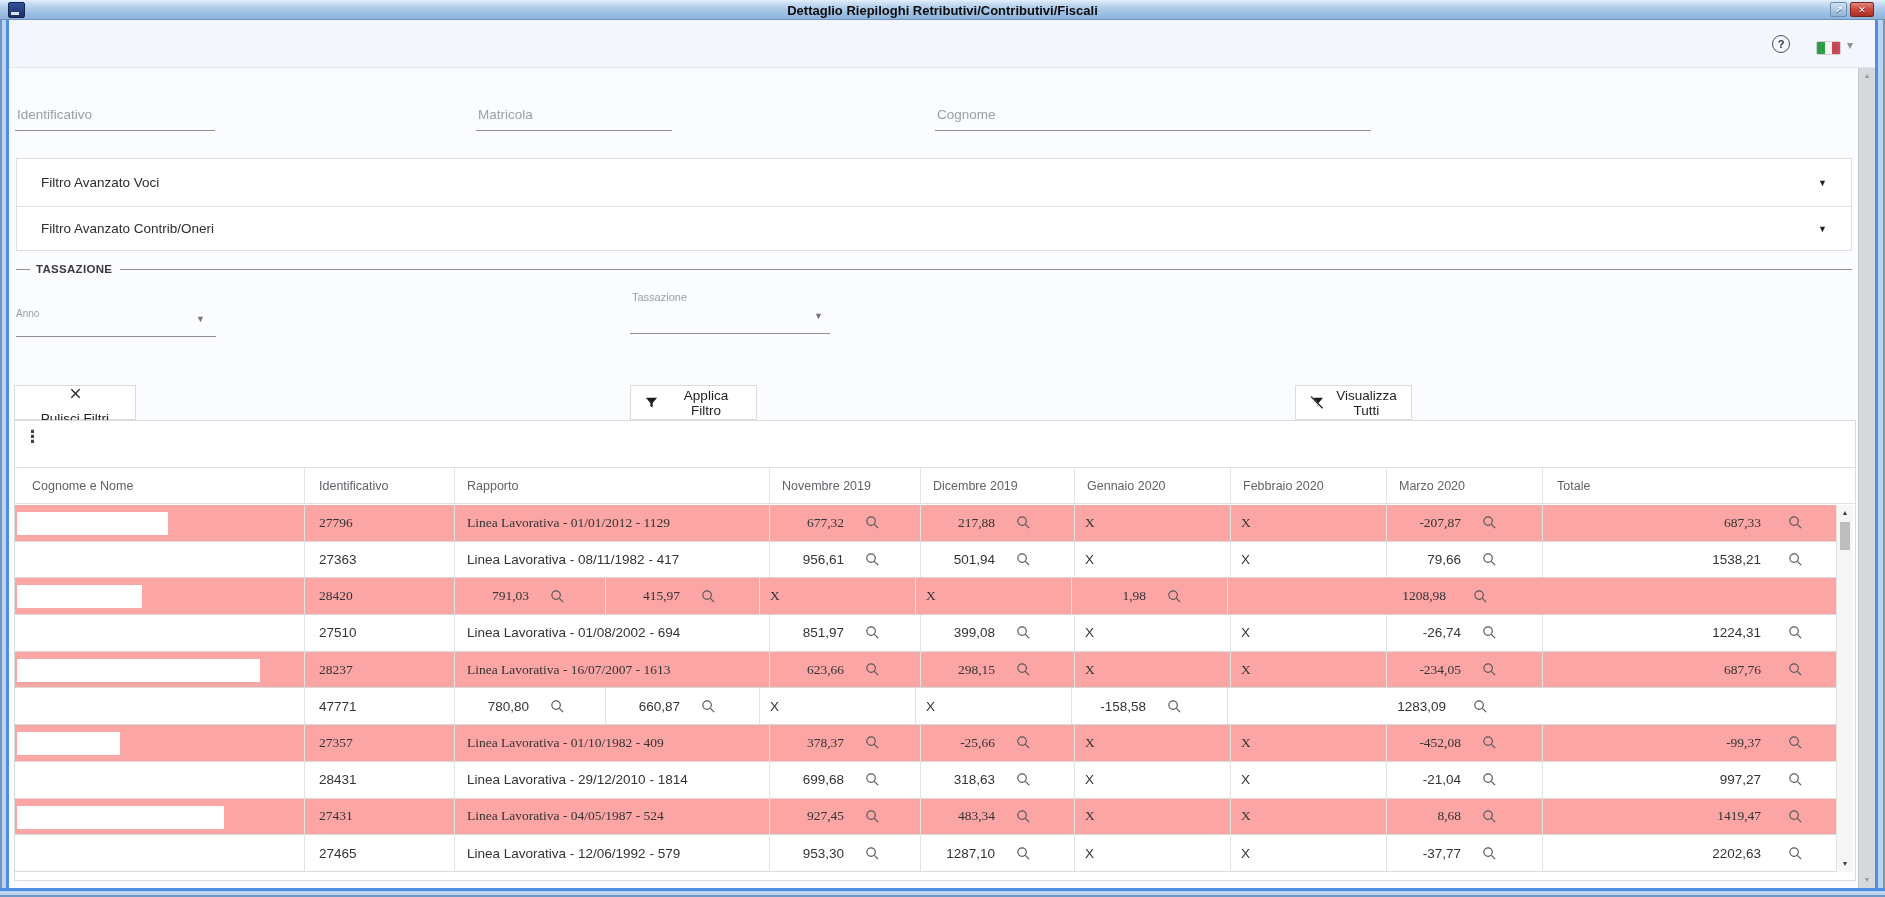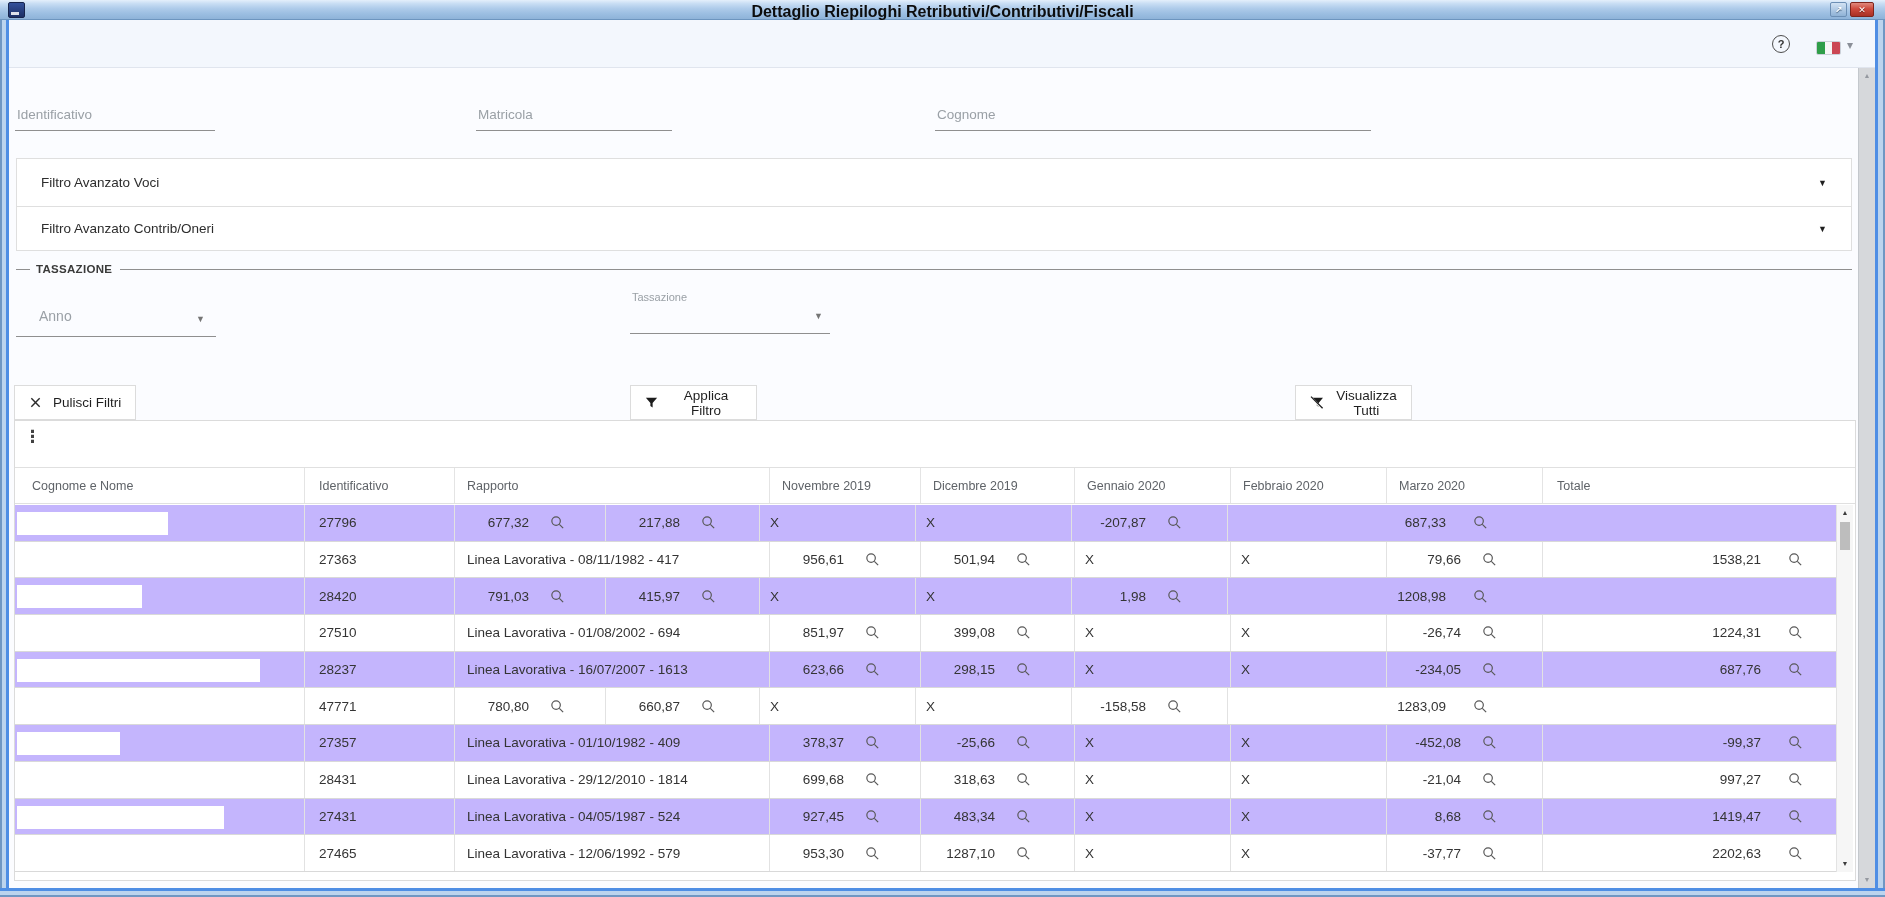--- a/index.html
+++ b/index.html
@@ -7,21 +7,21 @@
   .window{position:relative;width:1885px;height:897px;overflow:hidden;background:#fbfcff;
           font-family:"Liberation Sans","DejaVu Sans",sans-serif;}
 
   
   .titlebar{position:absolute;left:0;top:0;width:1885px;height:20px;z-index:40;
     background:linear-gradient(180deg,#e4effb 0%,#c9def4 18%,#aecbea 45%,#9dbfe2 70%,#8eb3d9 100%);
     border-bottom:1px solid #6d95bf;}
   .app-logo{position:absolute;left:8px;top:2px;width:17px;height:16px;border-radius:2px;
     background:linear-gradient(180deg,#33519b 0%,#1c2f65 100%);border:1px solid #16244d;}
   .app-logo i{position:absolute;left:2px;bottom:2px;width:8px;height:3px;background:rgba(255,255,255,.85);}
-  .title{position:absolute;left:0;right:0;top:3px;text-align:center;font-size:16px;font-weight:bold;color:#0d0d0d;}
+  .title{position:absolute;left:0;right:0;top:3px;text-align:center;font-size:13px;font-weight:bold;color:#0d0d0d;}
   .win-controls{position:absolute;right:11px;top:2px;display:flex;gap:3px;z-index:41;}
   .win-btn{height:15px;border-radius:2px;font-size:9px;color:#fff;display:flex;align-items:center;justify-content:center;font-weight:bold;}
   .btn-restore{width:17px;background:linear-gradient(180deg,#d2e2f3,#8fb2d6);border:1px solid #6c8fb5;text-shadow:0 1px 1px #3c5a78;}
   .btn-close{width:24px;background:linear-gradient(180deg,#e0897d 0%,#ce4a3d 45%,#a93025 100%);border:1px solid #7e241c;text-shadow:0 1px 1px #5e140e;}
   .edge-left{position:absolute;left:0;top:20px;width:9px;height:868px;z-index:30;
     background:linear-gradient(90deg,#7097c3 0 2px,#bcd4ee 2px 6px,#4f8ee4 6px 9px);}
   .edge-right{position:absolute;left:1875px;top:20px;width:10px;height:868px;z-index:30;
     background:linear-gradient(90deg,#4f8ee4 0 3px,#bcd4ee 3px 8px,#7097c3 8px 10px);}
   .edge-bottom{position:absolute;left:0;top:888px;width:1885px;height:9px;z-index:31;
     background:linear-gradient(180deg,#4f8ee4 0 3px,#bcd4ee 3px 7px,#7097c3 7px 9px);}
@@ -47,41 +47,41 @@
        display:flex;align-items:center;padding:0 24px;font-size:13.5px;color:#2d2d2d;}
   .acc-1{top:158px;height:49px;}
   .acc-2{top:206px;height:45px;}
   .acc .arrow{margin-left:auto;font-size:9px;color:#1f1f1f;}
 
   
   .legend-row{position:absolute;left:16px;top:262px;width:1836px;height:14px;display:flex;align-items:center;}
   .legend-dash{width:14px;border-top:1px solid #8f8f8f;}
   .legend-label{margin:0 8px 0 6px;font-size:11.5px;font-weight:bold;letter-spacing:.3px;color:#3a3a3a;}
   .legend-line{flex:1;border-top:1px solid #8f8f8f;}
-  .sel-ph{position:absolute;font-size:14px;color:#9aa0a6;margin-left:23px;}
+  .sel-ph{position:absolute;font-size:10px;color:#9aa0a6;}
   .sel-label-sm{position:absolute;font-size:11px;color:#9aa0a6;}
   .sel-caret{position:absolute;font-size:9px;color:#757575;}
   .sel-line{position:absolute;width:200px;border-top:1px solid #8f8f8f;}
 
   
   .abtn{position:absolute;top:385px;height:35px;background:#fff;border:1px solid #dcdcdc;display:flex;align-items:center;
         gap:10px;padding:0 13px;font-size:13.5px;font-weight:500;color:#1f1f1f;cursor:default;}
-  .btn-pulisci{left:14px;width:122px;}
+  .btn-pulisci{left:14px;width:122px;flex-direction:column;}
   .btn-applica{left:630px;width:127px;}
   .btn-visualizza{left:1295px;width:117px;text-align:center;}
   .abtn svg{flex:none;}
 
   
   .card{position:absolute;left:14px;top:420px;width:1842px;height:461px;background:#fff;border:1px solid #dbdbdb;}
   .kebab{position:absolute;left:9px;top:7px;font-size:17px;font-weight:bold;color:#424242;line-height:1;}
   .thead{position:absolute;left:0;right:0;top:46px;height:37px;display:flex;border-top:1px solid #e0e0e0;border-bottom:1px solid #e0e0e0;background:#fff;}
   .th{display:flex;align-items:center;font-size:12.5px;color:#5f6368;border-right:1px solid #e4e4e4;padding-left:14px;overflow:hidden;white-space:nowrap;}
   .tbody{position:absolute;left:0;right:18px;top:84px;}
   .trow{display:flex;height:36.7px;border-bottom:1px solid #d9d9d9;background:#fff;}
-  .trow.striped{background:#c4b5fd;}
+  .trow.striped{background:#fca5a5;font-family:Liberation Serif, serif;}
   .td{display:flex;align-items:center;font-size:13.5px;color:#343434;border-right:1px solid #e2e2e2;overflow:hidden;white-space:nowrap;}
   .c-name{width:290px;position:relative;}
   .c-id{width:150px;padding-left:14px;}
   .c-rap{width:315px;padding-left:12px;}
   .c-nov{width:151px;}
   .c-dic{width:154px;}
   .c-gen{width:156px;padding-left:10px;}
   .c-feb{width:156px;padding-left:10px;}
   .c-mar{width:156px;}
   .c-tot{flex:1;border-right:none;}
@@ -189,20 +189,21 @@
       <div class="th c-mar" style="padding-left:12px;">Marzo 2020</div>
       <div class="th c-tot">Totale</div>
     </div>
 
     <div class="tbody" id="table-body">
         <div class="trow striped">
           <div class="td c-name">
             <span class="redact" style="width:151px"></span>
           </div>
           <div class="td c-id">27796</div>
+          <div class="td c-rap">Linea Lavorativa - 01/01/2012 - 1129</div>
           <div class="td num c-nov">
             <span class="val">677,32</span>
             <span class="mag">
               <svg width="17" height="17" viewBox="0 0 24 24">
                 <circle cx="10" cy="10" r="6" fill="none" stroke="#585858" stroke-width="1.7"></circle>
                 <line x1="14.6" y1="14.6" x2="20" y2="20" stroke="#585858" stroke-width="1.7"></line>
               </svg>
             </span>
           </div>
           <div class="td num c-dic">

